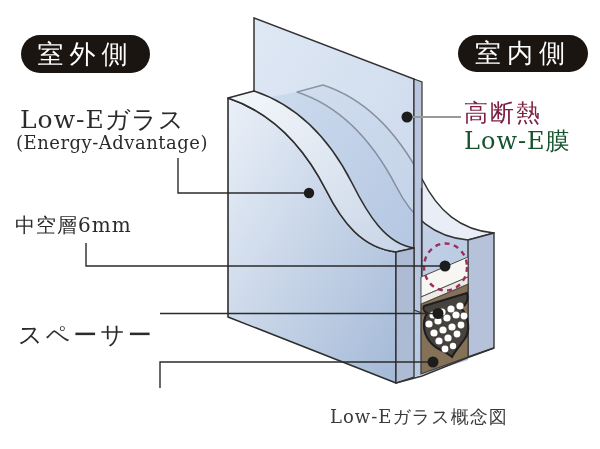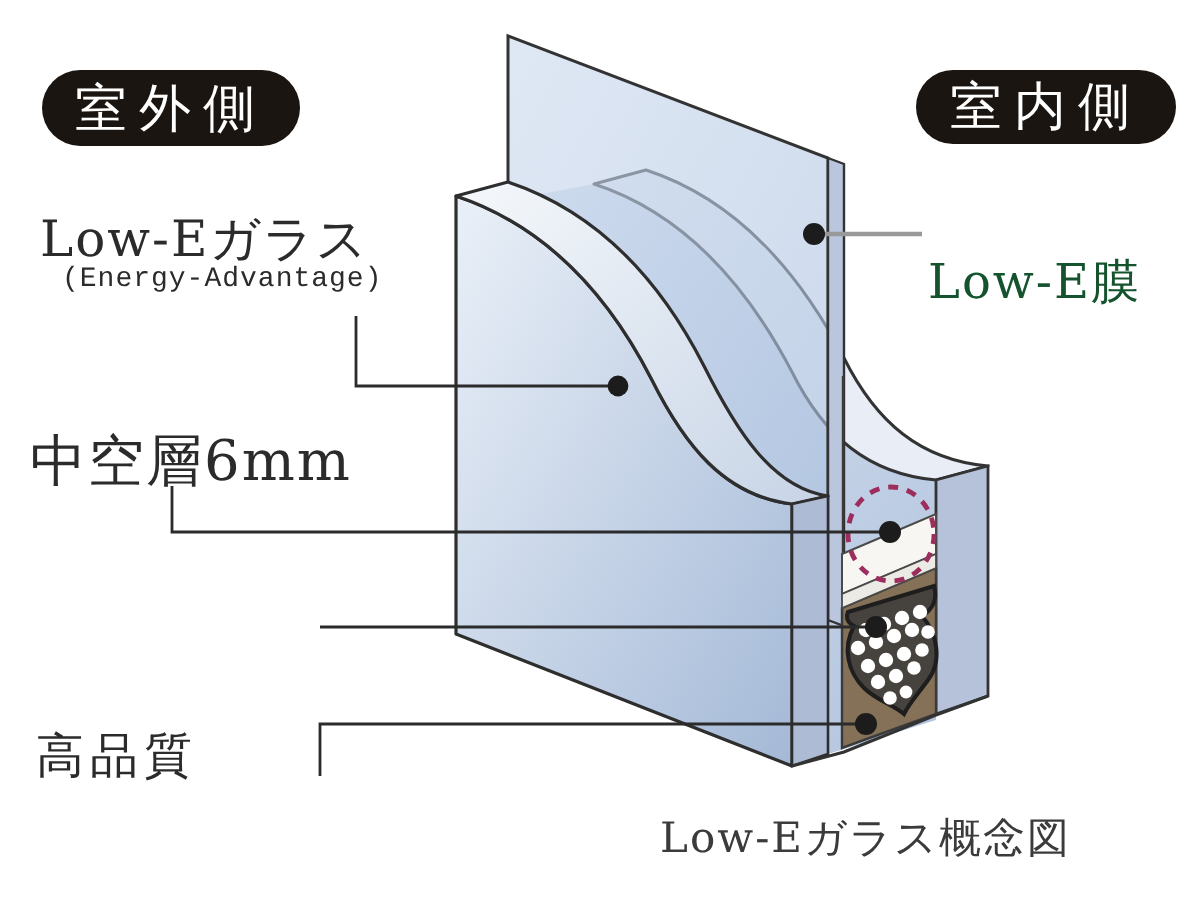--- a/index.html
+++ b/index.html
@@ -9,29 +9,29 @@
   }
   #stage svg{position:absolute;left:0;top:0;}
   .abs{position:absolute;white-space:nowrap;border-radius:19px;}
   .badge{
     background:#1b1511;color:#ffffff;
     display:flex;align-items:center;justify-content:center;
     font-size:26px;letter-spacing:6px;
   }
   .callout{color:#2b2b2b;}
   .glass-l1{left:20px;top:103px;font-size:25px;letter-spacing:1px;}
-  .glass-l2{left:31px;top:132px;font-size:14px;letter-spacing:0.5px;font-family:Liberation Mono, monospace;}
-  .airgap{left:15px;top:212px;font-size:28px;letter-spacing:1px;}
+  .glass-l2{left:16px;top:132px;font-size:18px;letter-spacing:0.5px;}
+  .airgap{left:15px;top:212px;font-size:20px;letter-spacing:1px;}
   .spacer-l1{left:18px;top:291px;font-size:24px;letter-spacing:3px;}
   .spacer-l2{left:18px;top:319px;font-size:24px;letter-spacing:3px;}
   .seal-l1{left:18px;top:362px;font-size:24px;letter-spacing:3px;}
   .seal-l2{left:18px;top:389px;font-size:24px;letter-spacing:1px;}
   .film-l1{left:464px;top:97px;font-size:24px;letter-spacing:2px;color:#7c2044;}
   .film-l2{left:464px;top:125px;font-size:24px;letter-spacing:1px;color:#14532d;}
-  .caption{left:330px;top:405px;font-size:21px;letter-spacing:1px;color:#3b3b3b;}
+  .caption{left:330px;top:405px;font-size:18px;letter-spacing:1px;color:#3b3b3b;}
 </style>
 </head>
 <body>
 
 <div id="stage">
 
   <svg width="600" height="449" viewBox="0 0 600 449">
     <defs>
       <linearGradient id="gFace" x1="0" y1="0" x2="1" y2="1">
         <stop offset="0" stop-color="#eaf0f8"></stop>
@@ -123,20 +123,21 @@
 
   <div class="abs badge" style="left:458px;top:35px;width:130px;height:37px;">
     <span>室内側</span>
   </div>
 
   <div class="abs callout glass-l1">Low-Eガラス</div>
   <div class="abs callout glass-l2">(Energy-Advantage)</div>
 
   <div class="abs callout airgap">中空層6mm</div>
 
+  <div class="abs callout spacer-l2">スペーサー</div>
 
-  <div class="abs callout seal-l1">高品質</div>
 
+  <div class="abs film-l1">高断熱</div>
   <div class="abs film-l2">Low-E膜</div>
 
   <div class="abs caption">Low-Eガラス概念図</div>
 
 </div>
 
 </body></html>

